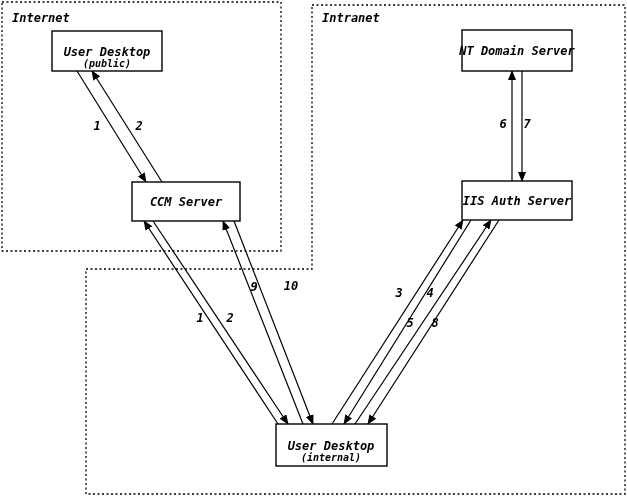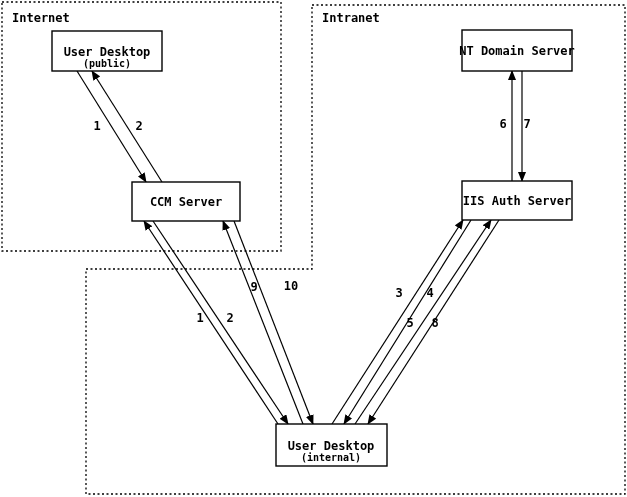--- a/index.html
+++ b/index.html
@@ -2,20 +2,21 @@
 <html><head>
 <meta charset="utf-8">
 <style>
   html, body { margin: 0; padding: 0; background: #ffffff; }
   .canvas-wrap {
     position: relative;
     width: 627px;
     height: 497px;
     background: #ffffff;
     font-family: "DejaVu Sans Mono", "Liberation Mono", monospace;
+    font-style: italic;
   }
   svg { display: block; }
   text {
     font-family: "DejaVu Sans Mono", "Liberation Mono", monospace;
     font-weight: bold;
     fill: #000000;
   }
   .zone-label { font-size: 12px; }
   .node-title { font-size: 12px; }
   .node-subtitle { font-size: 10px; }

